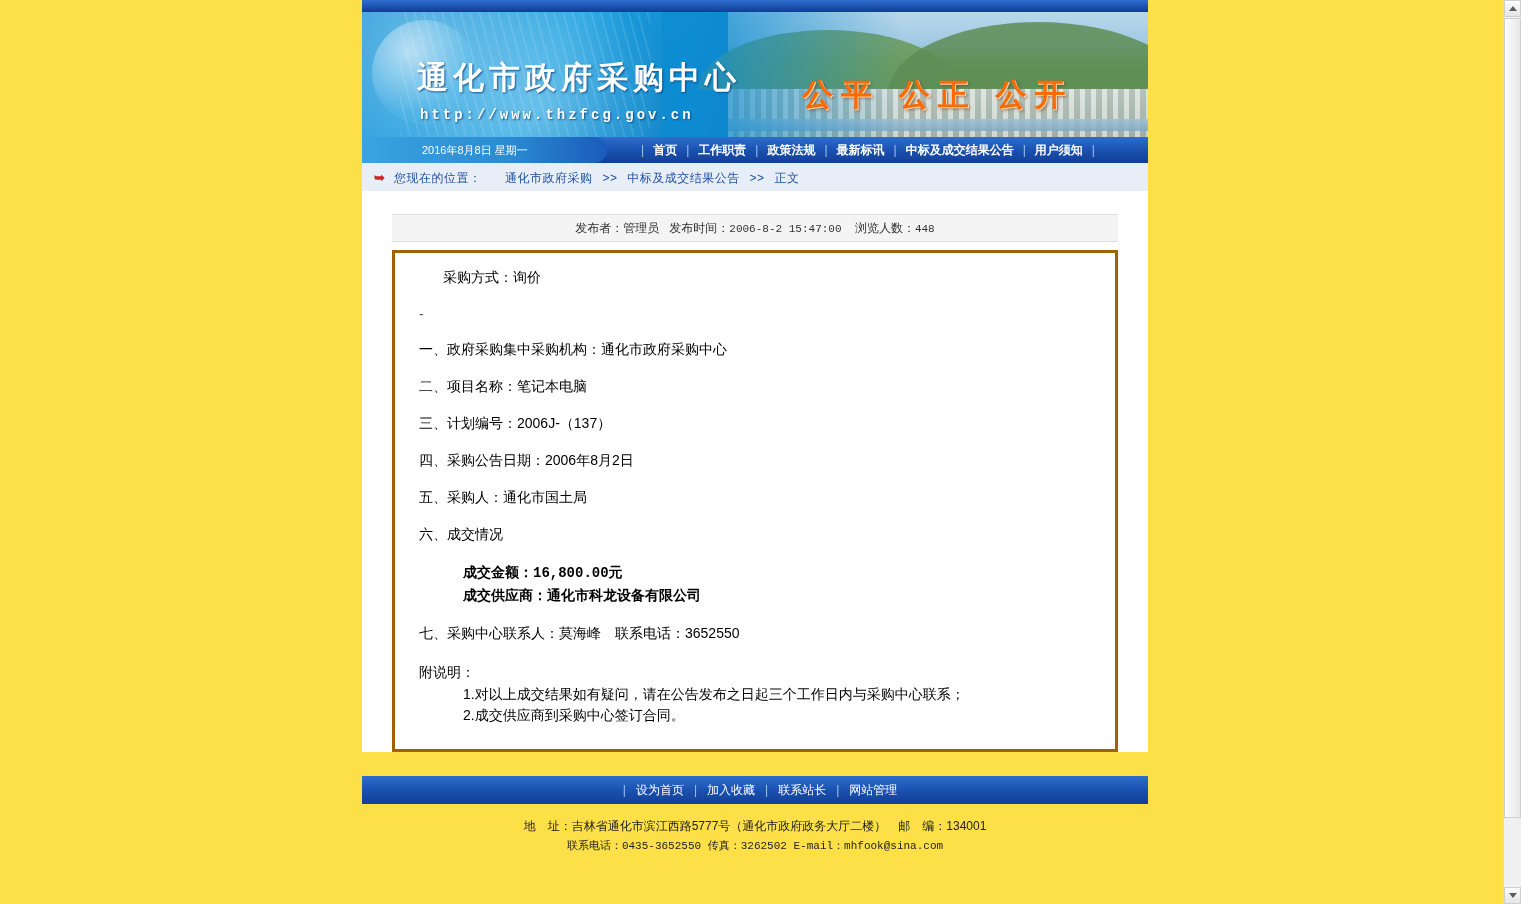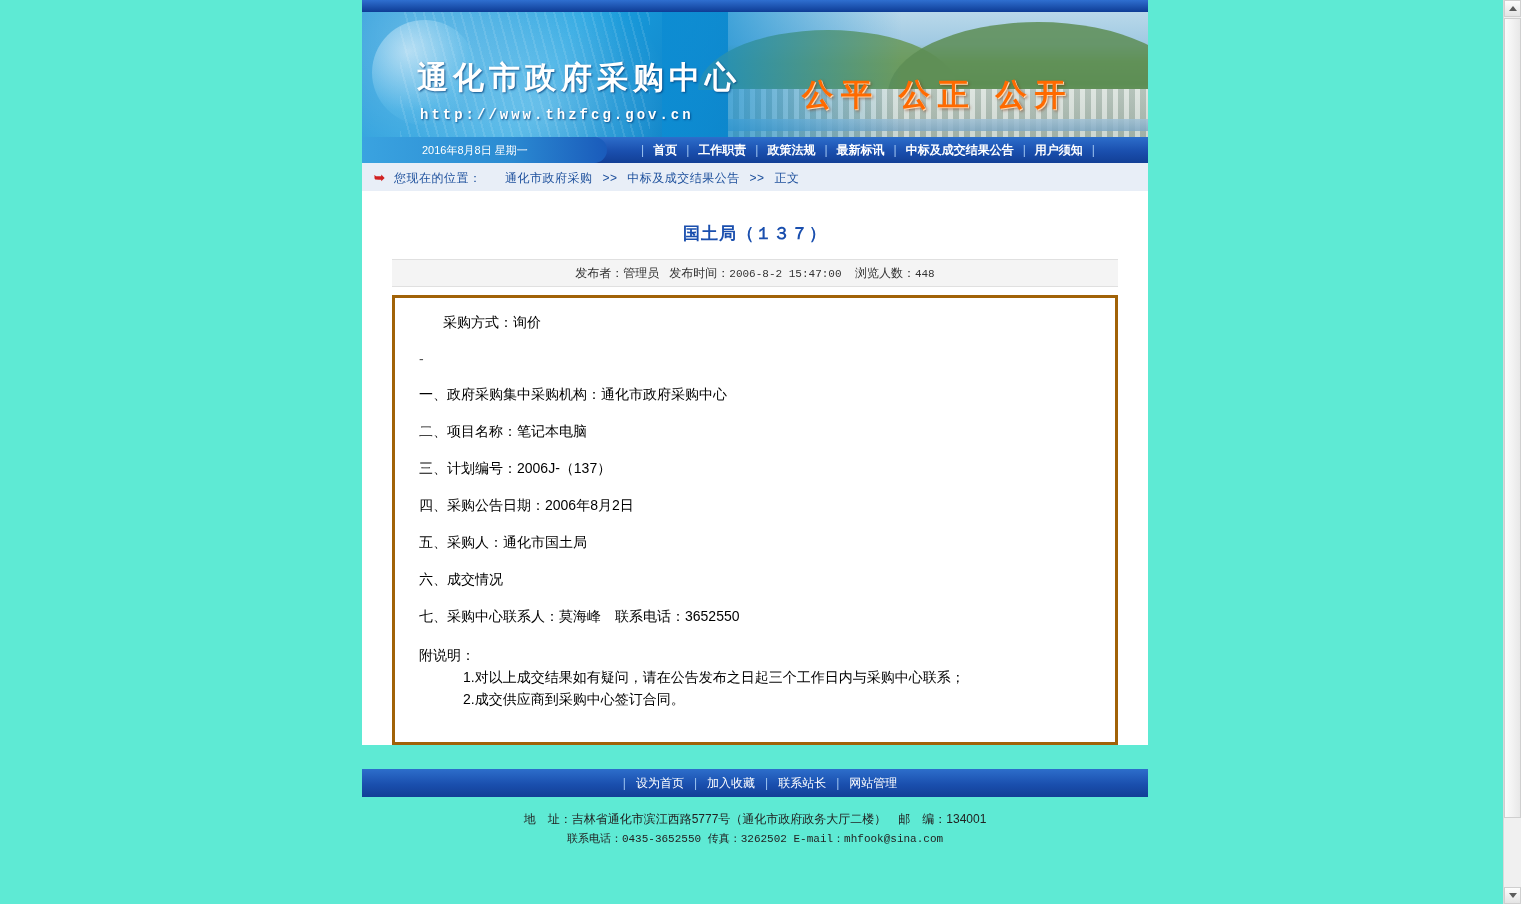--- a/index.html
+++ b/index.html
@@ -6,21 +6,21 @@
     margin: 0;
     padding: 0;
     background: #ffffff;
     font-family: "Liberation Sans", sans-serif;
   }
   #page {
     position: relative;
     width: 1521px;
     height: 904px;
     overflow: hidden;
-    background: #5eead4;
+    background: #fde047;
   }
   
   .scrollbar {
     position: absolute;
     top: 0;
     right: 0;
     width: 17px;
     height: 904px;
     background: #f0f0f0;
     border-left: 1px solid #d9d9d9;
@@ -393,40 +393,47 @@
         <span class="sp">&nbsp;</span>
         <span>通化市政府采购</span>
         <span class="sp">&gt;&gt;</span>
         <span>中标及成交结果公告</span>
         <span class="sp">&gt;&gt;</span>
         <span>正文</span>
       </span>
     </div>
 
     <div class="article-wrap">
-      <div class="article-title">国土局（１３７）</div>
 
       <div class="meta-bar">
         <span>发布者：</span><span>管理员</span>
         <span>&nbsp;</span>
         <span>发布时间：</span><span class="mono">2006-8-2 15:47:00</span>
         <span>&nbsp;&nbsp;</span>
         <span>浏览人数：</span><span class="mono">448</span>
       </div>
 
       <div class="content-box">
         <p class="indent">采购方式：询价</p>
         <p class="dash">-</p>
         <p>一、政府采购集中采购机构：通化市政府采购中心</p>
         <p>二、项目名称：笔记本电脑</p>
         <p>三、计划编号：2006J-（137）</p>
         <p>四、采购公告日期：2006年8月2日</p>
         <p>五、采购人：通化市国土局</p>
         <p>六、成交情况</p>
 
+        <div class="result-block">
+          <div>
+            <span>成交金额：</span><span class="amount-num">16,800.00元</span>
+          </div>
+          <div>
+            <span>成交供应商：</span><span>通化市科龙设备有限公司</span>
+          </div>
+        </div>
 
         <p>七、采购中心联系人：莫海峰　联系电话：3652550</p>
 
         <div class="note-title">附说明：</div>
         <div class="note-list">
           <div>1.对以上成交结果如有疑问，请在公告发布之日起三个工作日内与采购中心联系；</div>
           <div>2.成交供应商到采购中心签订合同。</div>
         </div>
       </div>
     </div>

